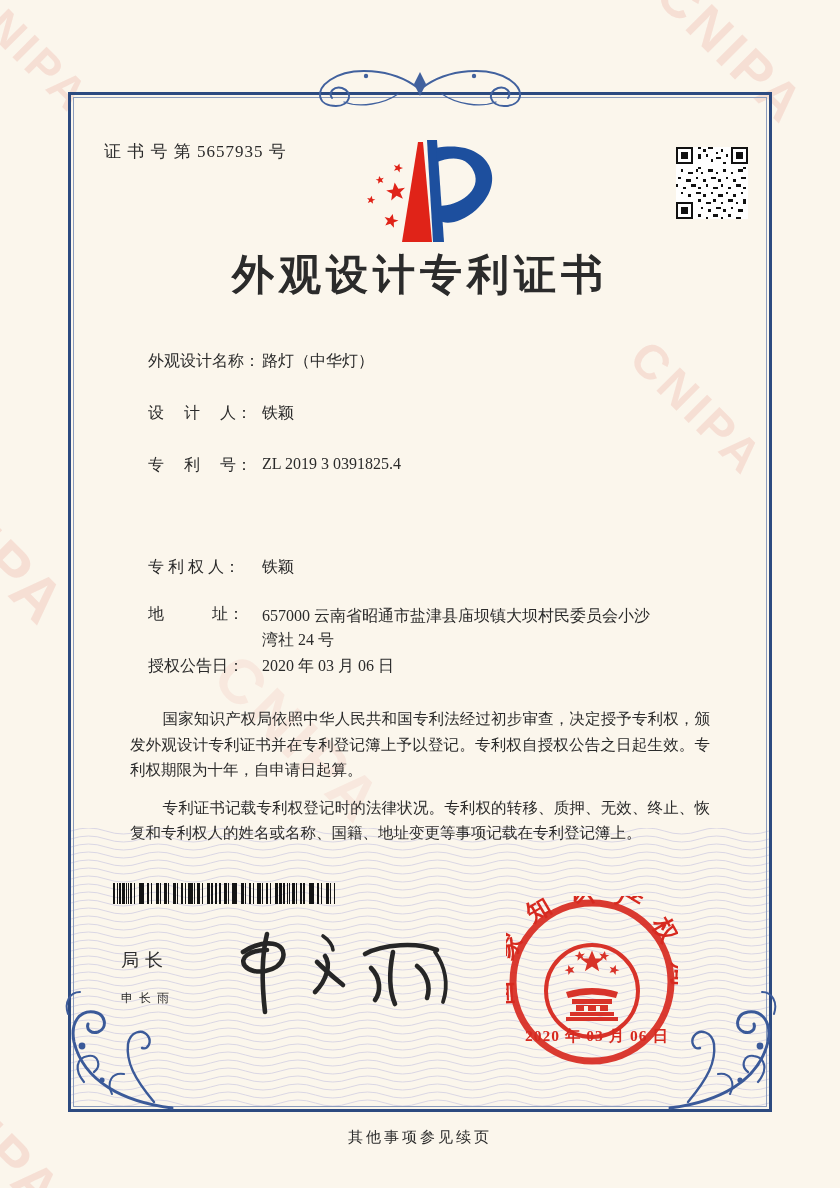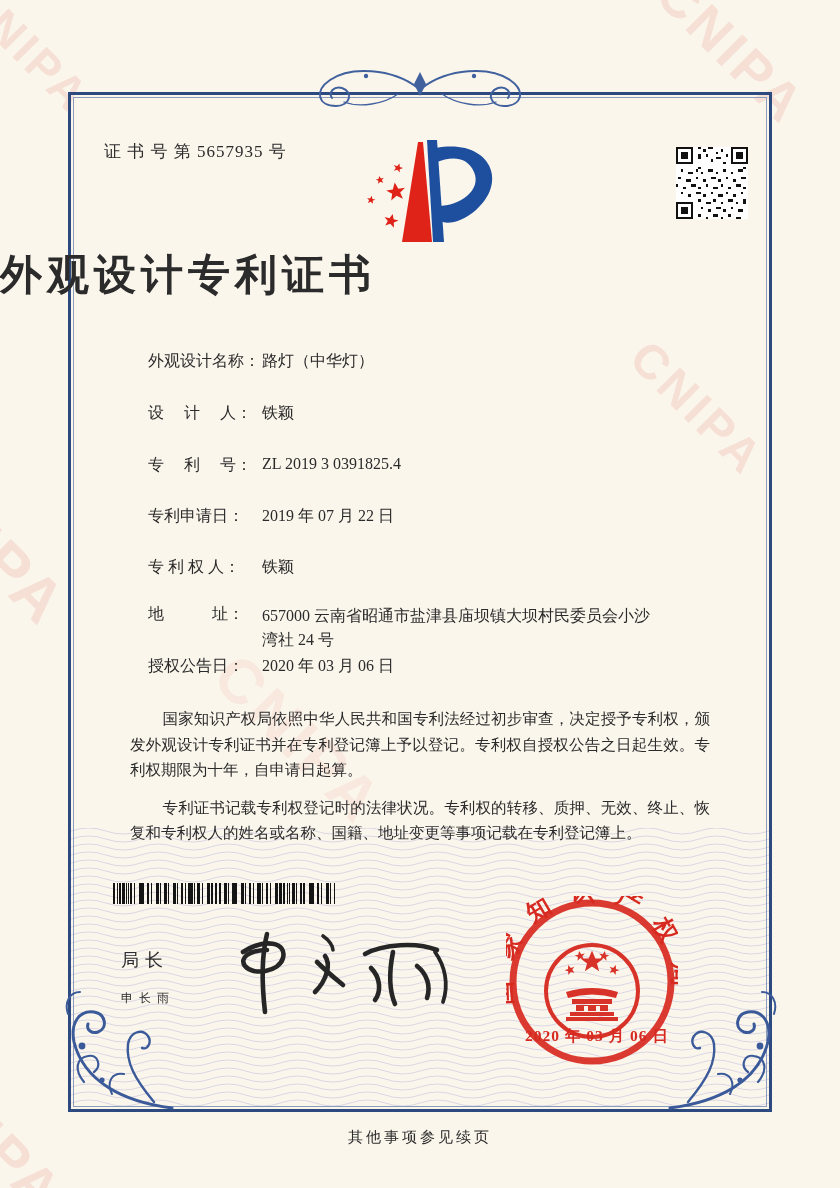--- a/index.html
+++ b/index.html
@@ -21,21 +21,21 @@
   .frame{position:absolute;left:68px;top:92px;width:698px;height:1014px;border:3px solid #2c4a80;}
   .frame::after{content:"";position:absolute;left:2px;top:2px;right:2px;bottom:2px;border:1px solid #8b9cbd;}
 
   .waves{position:absolute;left:71px;top:828px;width:698px;height:282px;pointer-events:none;}
 
   .certno{position:absolute;left:104px;top:140px;font-size:17px;white-space:pre;letter-spacing:1px;}
 
   .logo{position:absolute;left:338px;top:134px;}
   .qr{position:absolute;left:676px;top:147px;}
 
-  .title{position:absolute;left:0;top:247px;width:840px;font-size:42px;font-weight:bold;letter-spacing:5px;}
+  .title{position:absolute;left:0;top:247px;width:840px;text-align:center;font-size:42px;font-weight:bold;letter-spacing:5px;}
 
   .row{position:absolute;left:120px;font-size:16px;margin-left:28px;}
   .lab{display:inline-block;width:114px;white-space:pre;vertical-align:top;}
   .val{white-space:pre;}
   .addr-val{display:inline-block;width:402px;white-space:normal;line-height:24px;vertical-align:top;}
   .r1{top:351px}.r2{top:403px}.r3{top:455px}.r4{top:506px}.r5{top:557px}.r6{top:604px}.r7{top:656px}
   .r8{left:377px;top:656px}
 
   .paras{position:absolute;left:118px;top:694px;width:604px;font-size:15.5px;line-height:25.5px;text-align:justify;}
   .paras p{margin:12px;text-indent:2.1em;}
@@ -194,23 +194,20 @@
 
   <div class="row r1">
     <span class="lab">外观设计名称：</span><span class="val">路灯（中华灯）</span>
   </div>
   <div class="row r2">
     <span class="lab">设　 计　 人：</span><span class="val">铁颖</span>
   </div>
   <div class="row r3">
     <span class="lab">专　 利　 号：</span><span class="val">ZL 2019 3 0391825.4</span>
   </div>
-  <div class="row r4">
-    <span class="lab">专利申请日：</span><span class="val">2019 年 07 月 22 日</span>
-  </div>
   <div class="row r5">
     <span class="lab">专 利 权 人：</span><span class="val">铁颖</span>
   </div>
   <div class="row r6">
     <span class="lab">地　　　址：</span><span class="addr-val">657000 云南省昭通市盐津县庙坝镇大坝村民委员会小沙湾社 24 号</span>
   </div>
   <div class="row r7">
     <span class="lab">授权公告日：</span><span class="val">2020 年 03 月 06 日</span>
   </div>
 

